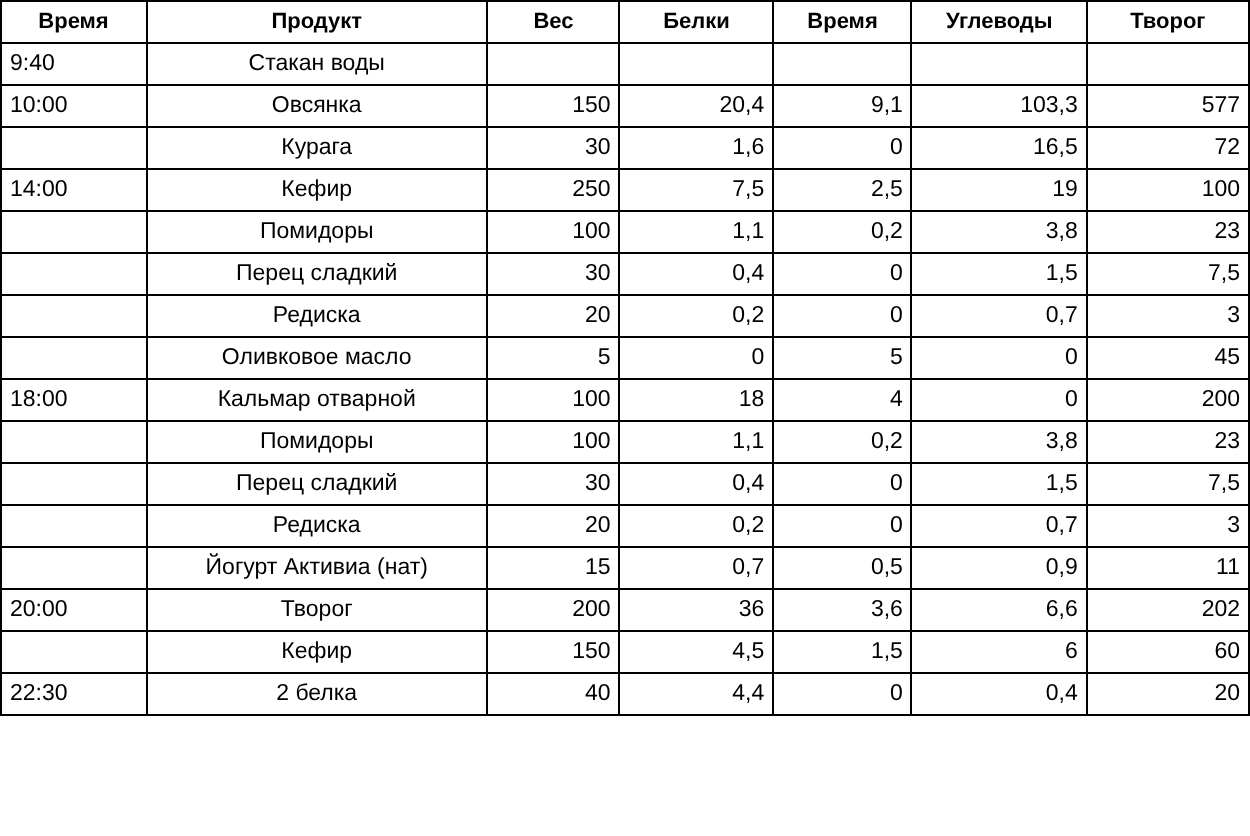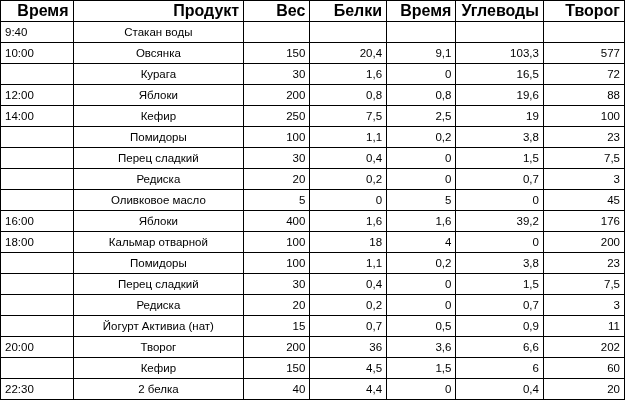--- a/index.html
+++ b/index.html
@@ -23,23 +23,23 @@
   table.diet th, table.diet td {
     border: 1px solid #000000;
     padding: 1px 4px;
     height: 18px;
     line-height: 16px;
     white-space: nowrap;
     overflow: hidden;
   }
   thead th {
     font-weight: bold;
-    text-align: right;
+    text-align: center;
     vertical-align: middle;
-    font-size: 16px;
+    font-size: 11px;
   }
   
   col.c-time { width: 68px; }
   col.c-prod { width: 160px; }
   col.c-weight { width: 62px; }
   col.c-prot { width: 72px; }
   col.c-fat { width: 65px; }
   col.c-carb { width: 82px; }
   col.c-cal { width: 76px; }
 
@@ -102,29 +102,20 @@
     <tr>
       <td class="time"></td>
       <td class="prod">Курага</td>
       <td class="num">30</td>
       <td class="num">1,6</td>
       <td class="num">0</td>
       <td class="num">16,5</td>
       <td class="num">72</td>
     </tr>
     <tr>
-      <td class="time">12:00</td>
-      <td class="prod">Яблоки</td>
-      <td class="num">200</td>
-      <td class="num">0,8</td>
-      <td class="num">0,8</td>
-      <td class="num">19,6</td>
-      <td class="num">88</td>
-    </tr>
-    <tr>
       <td class="time">14:00</td>
       <td class="prod">Кефир</td>
       <td class="num">250</td>
       <td class="num">7,5</td>
       <td class="num">2,5</td>
       <td class="num">19</td>
       <td class="num">100</td>
     </tr>
     <tr>
       <td class="time"></td>
@@ -154,29 +145,20 @@
       <td class="num">3</td>
     </tr>
     <tr>
       <td class="time"></td>
       <td class="prod">Оливковое масло</td>
       <td class="num">5</td>
       <td class="num">0</td>
       <td class="num">5</td>
       <td class="num">0</td>
       <td class="num">45</td>
-    </tr>
-    <tr>
-      <td class="time">16:00</td>
-      <td class="prod">Яблоки</td>
-      <td class="num">400</td>
-      <td class="num">1,6</td>
-      <td class="num">1,6</td>
-      <td class="num">39,2</td>
-      <td class="num">176</td>
     </tr>
     <tr>
       <td class="time">18:00</td>
       <td class="prod">Кальмар отварной</td>
       <td class="num">100</td>
       <td class="num">18</td>
       <td class="num">4</td>
       <td class="num">0</td>
       <td class="num">200</td>
     </tr>

